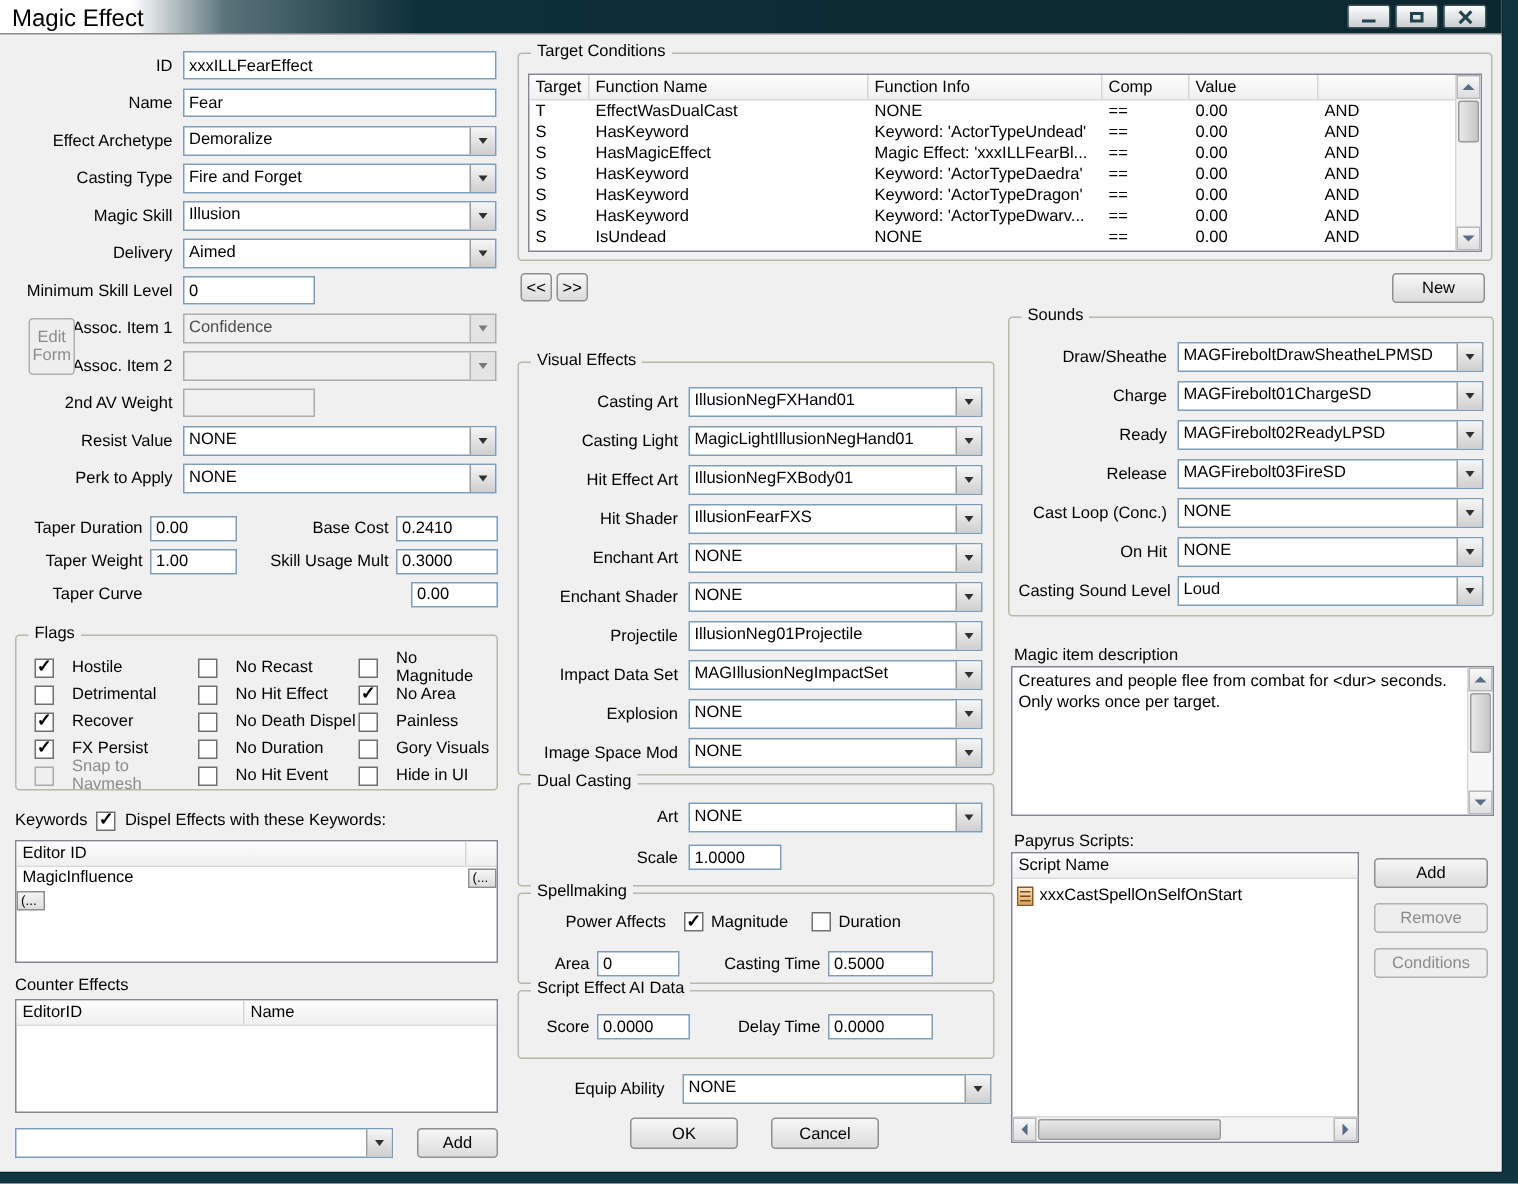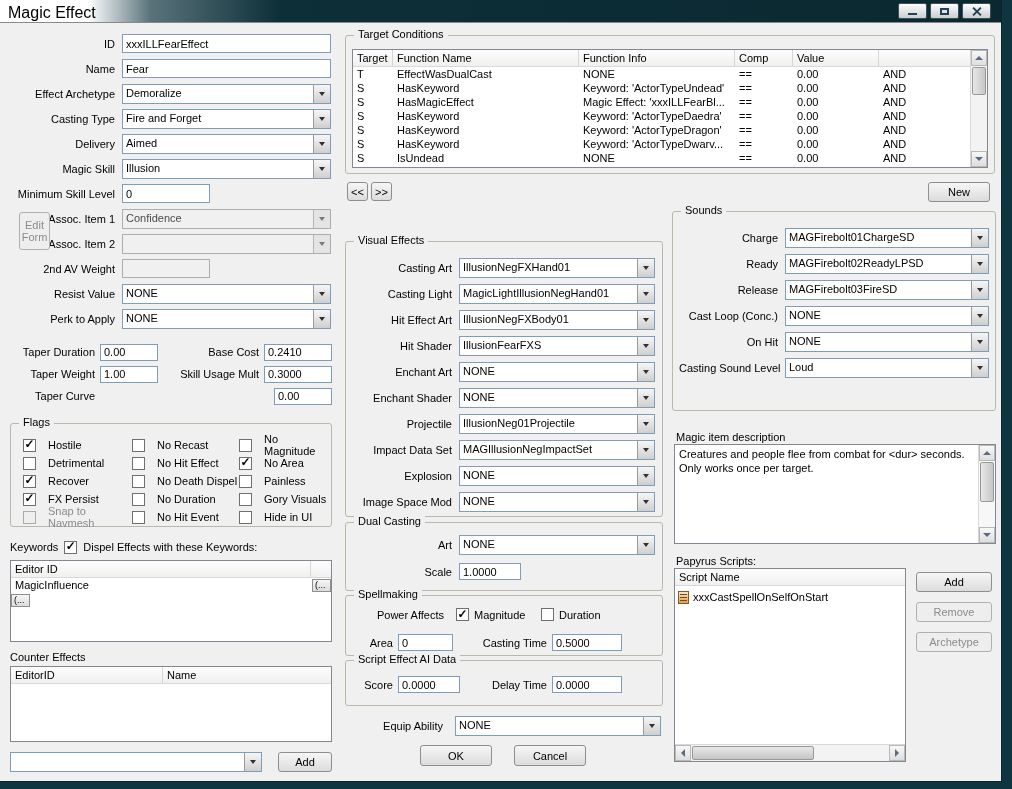--- a/index.html
+++ b/index.html
@@ -226,32 +226,32 @@
       <div class="frow">
         <span class="lbl">Casting Type</span>
         <div class="combo w209">
           <span class="combo-text">Fire and Forget</span>
           <span class="combo-arrow">
               <i class="tri"></i>
             </span>
         </div>
       </div>
       <div class="frow">
+        <span class="lbl">Magic Skill</span>
+        <div class="combo w209">
+          <span class="combo-text">Illusion</span>
+          <span class="combo-arrow">
+              <i class="tri"></i>
+            </span>
+        </div>
+      </div>
+      <div class="frow">
         <span class="lbl">Delivery</span>
         <div class="combo w209">
           <span class="combo-text">Aimed</span>
-          <span class="combo-arrow">
-              <i class="tri"></i>
-            </span>
-        </div>
-      </div>
-      <div class="frow">
-        <span class="lbl">Magic Skill</span>
-        <div class="combo w209">
-          <span class="combo-text">Illusion</span>
           <span class="combo-arrow">
               <i class="tri"></i>
             </span>
         </div>
       </div>
       <div class="frow">
         <span class="lbl">Minimum Skill Level</span>
         <input class="tb w88" value="0" style="">
       </div>
 
@@ -703,20 +703,29 @@
       </div>
     </div>
 
     <div class="btn ok-btn">OK</div>
     <div class="btn cancel-btn">Cancel</div>
 
     <div class="groupbox snd-gb">
       <span class="gb-title">Sounds</span>
       <div class="stack">
 
+          <div class="snd-row">
+            <span class="lbl">Draw/Sheathe</span>
+            <div class="combo w204">
+              <span class="combo-text">MAGFireboltDrawSheatheLPMSD</span>
+              <span class="combo-arrow">
+                <i class="tri"></i>
+              </span>
+            </div>
+          </div>
 
           <div class="snd-row">
             <span class="lbl">Charge</span>
             <div class="combo w204">
               <span class="combo-text">MAGFirebolt01ChargeSD</span>
               <span class="combo-arrow">
                 <i class="tri"></i>
               </span>
             </div>
           </div>
@@ -804,16 +813,16 @@
             <i class="arr-lf"></i>
           </div>
         <div class="hsb-thumb" style="left:17px;width:122px"></div>
         <div class="hsb-btn hsb-rt">
             <i class="arr-rt"></i>
           </div>
       </div>
     </div>
     <div class="btn pap-add">Add</div>
     <div class="btn disabled pap-remove">Remove</div>
-    <div class="btn disabled pap-props">Archetype</div>
+    <div class="btn disabled pap-props">Conditions</div>
 
   </div>
 </div>
 
 </body></html>

